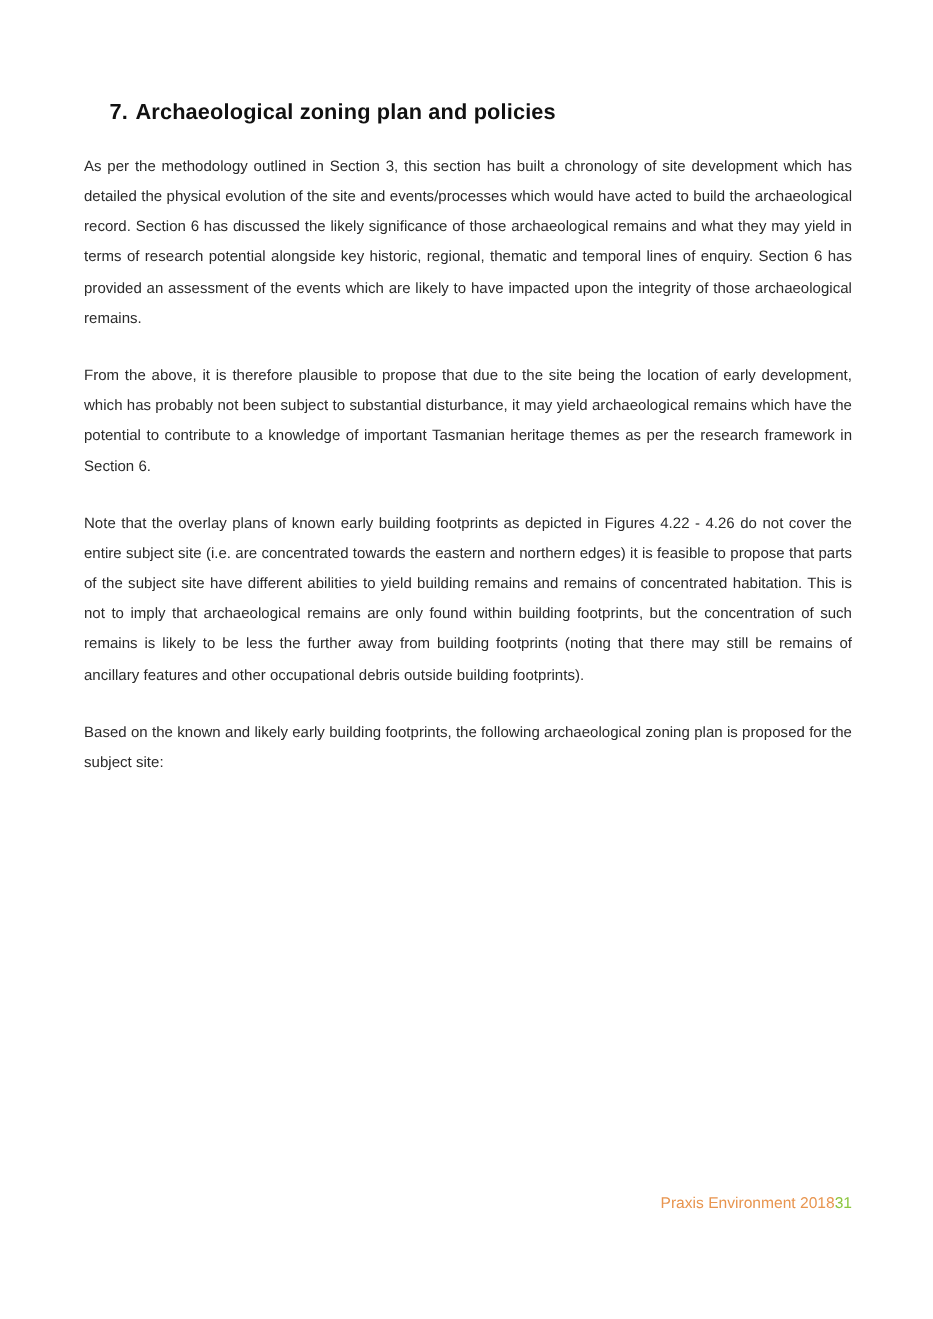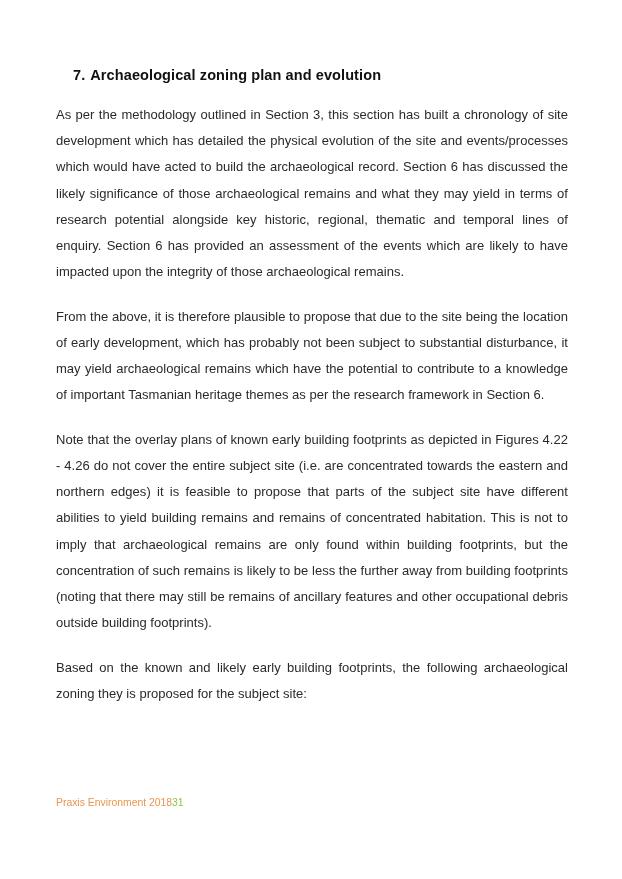--- a/index.html
+++ b/index.html
@@ -36,63 +36,63 @@
     color: #111111;
     letter-spacing: 0.1px;
     line-height: 1.3;
   }
   .doc-heading .num {
     margin-right: 5px;
   }
 
   .para {
     margin: 0 0 18px 0;
-    font-size: 13px;
+    font-size: 10px;
     line-height: 2.02;
     color: #2a2a2a;
     text-align: justify;
     text-justify: inter-word;
     letter-spacing: 0.02px;
   }
   .para:last-of-type {
     margin-bottom: 0;
   }
 
   .footer {
     position: absolute;
     left: 56px;
     right: 54px;
     top: 797px;
     display: flex;
     align-items: baseline;
-    justify-content: flex-start;
+    justify-content: flex-end;
     font-size: 10.4px;
   }
   .footer-left {
     color: #e8954f;
   }
   .footer-right {
     color: #8cc63f;
   }
 </style>
 </head>
 <body>
 
 <div class="page">
 
   <div class="content">
 
     <h1 class="doc-heading">
-      <span class="num">7.</span><span>Archaeological zoning plan and evolution</span>
+      <span class="num">7.</span><span>Archaeological zoning plan and policies</span>
     </h1>
 
     <p class="para">As per the methodology outlined in Section 3, this section has built a chronology of site development which has detailed the physical evolution of the site and events/processes which would have acted to build the archaeological record.  Section 6 has discussed the likely significance of those archaeological remains and what they may yield in terms of research potential alongside key historic, regional, thematic and temporal lines of enquiry.   Section 6 has provided an assessment of the events which are likely to have impacted upon the integrity of those archaeological remains.</p>
     <p class="para">From the above, it is therefore plausible to propose that due to the site being the location of early development, which has probably not been subject to substantial disturbance, it may yield archaeological remains which have the potential to contribute to a knowledge of important Tasmanian heritage themes as per the research framework in Section 6.</p>
     <p class="para">Note that the overlay plans of known early building footprints as depicted in Figures 4.22 - 4.26 do not cover the entire subject site (i.e. are concentrated towards the eastern and northern edges) it is feasible to propose that parts of the subject site have different abilities to yield building remains and remains of concentrated habitation.  This is not to imply that archaeological remains are only found within building footprints, but the concentration of such remains is likely to be less the further away from building footprints (noting that there may still be remains of ancillary features and other occupational debris outside building footprints).</p>
-    <p class="para">Based on the known and likely early building footprints, the following archaeological zoning they is proposed for the subject site:</p>
+    <p class="para">Based on the known and likely early building footprints, the following archaeological zoning plan is proposed for the subject site:</p>
 
   </div>
 
   <div class="footer">
     <span class="footer-left">Praxis Environment 2018</span>
     <span class="footer-right">31</span>
   </div>
 
 </div>
 

